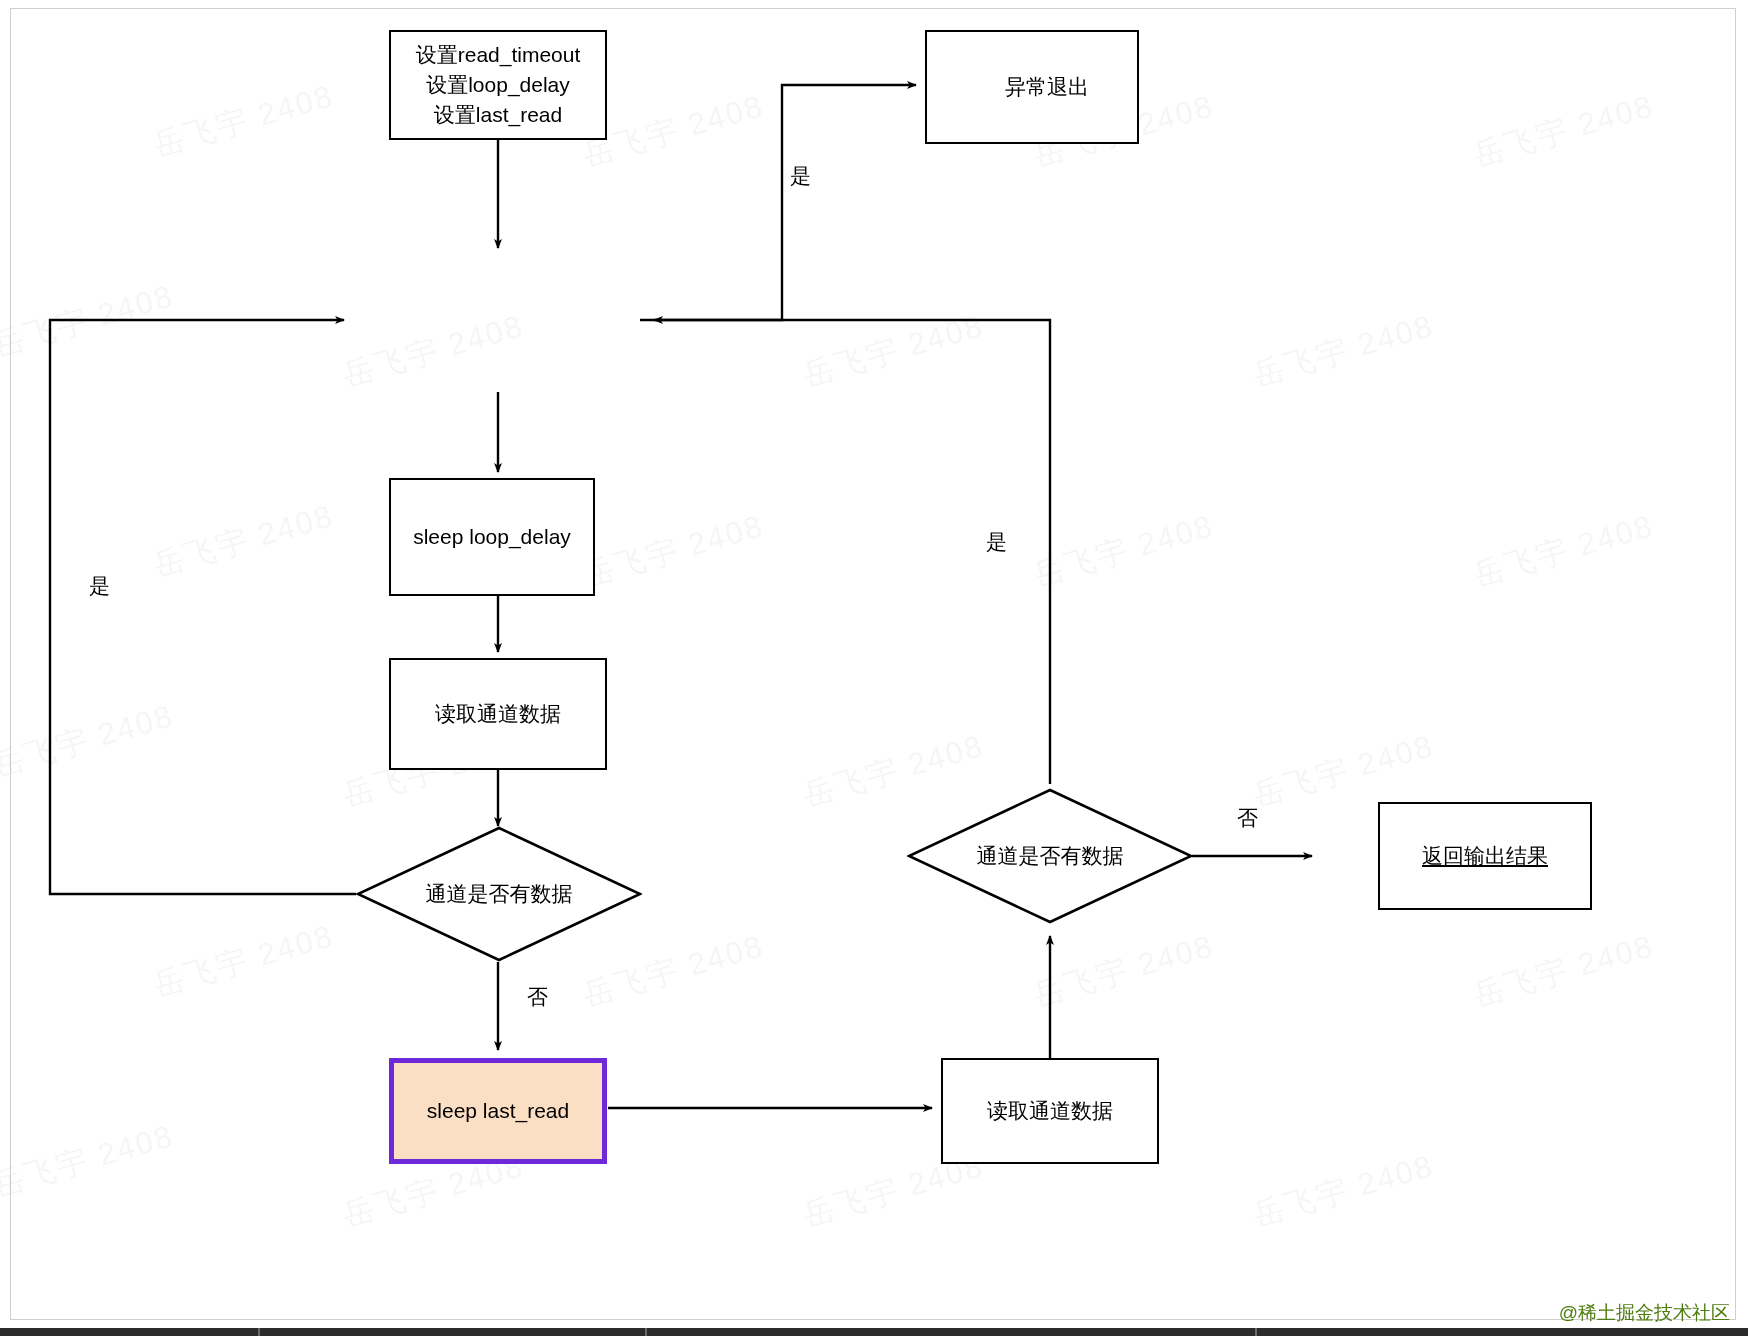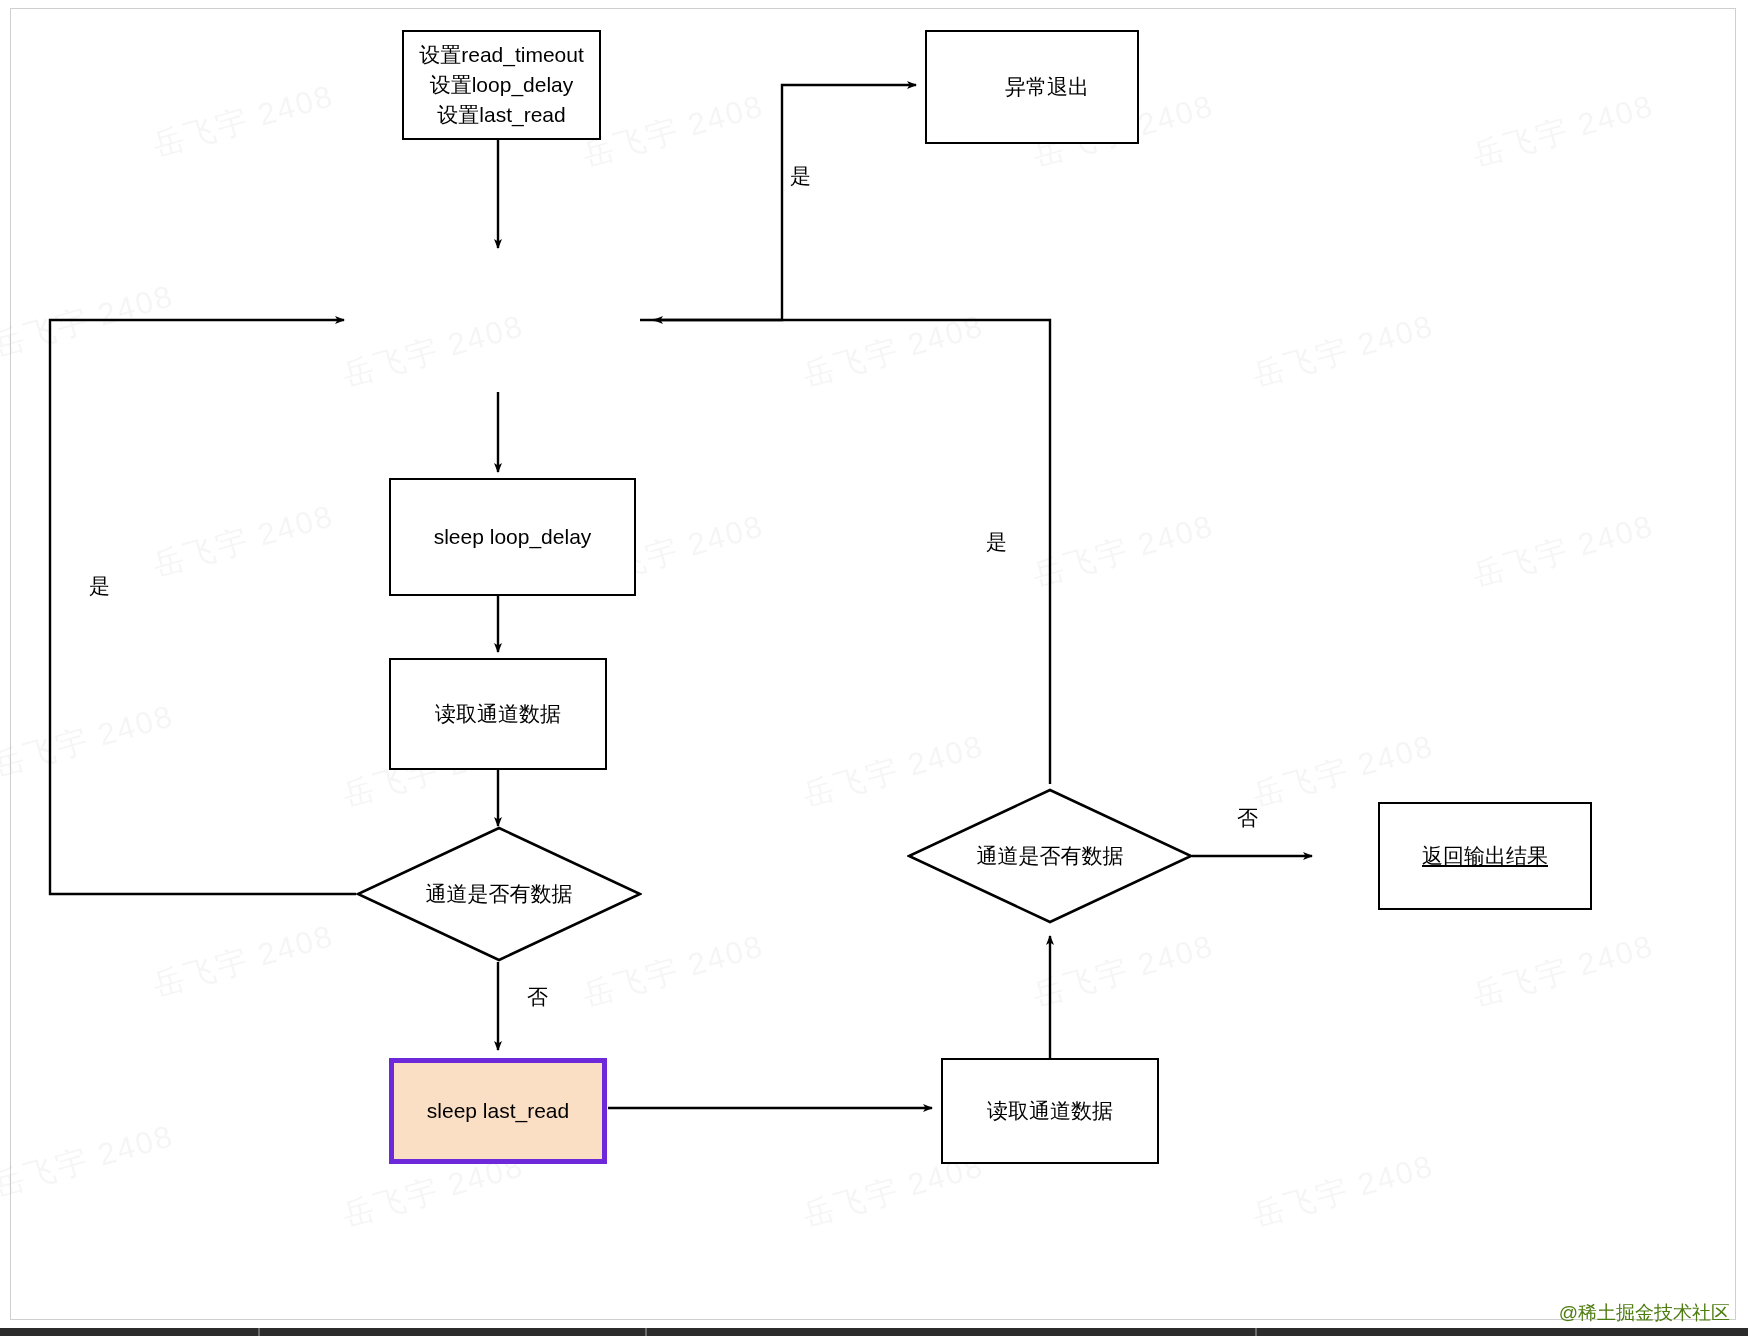--- a/index.html
+++ b/index.html
@@ -170,32 +170,32 @@
       <path d="M1050,1058 L1050,936"></path>
 
       <path d="M1192,856 L1312,856"></path>
 
       <path d="M1050,784 L1050,320 L654,320"></path>
     </g>
   </svg>
 
   <div class="diagram-layer" style="z-index:4; pointer-events:none;">
 
-    <div class="node rect" style="left:402px; top:30px; width:199px; height:110px; pointer-events:auto; flex-direction:column;">
+    <div class="node rect" style="left:389px; top:30px; width:218px; height:110px; pointer-events:auto; flex-direction:column;">
       <div>设置read_timeout</div>
       <div>设置loop_delay</div>
       <div>设置last_read</div>
     </div>
 
     <div class="node rect" style="left:925px; top:30px; width:214px; height:114px; pointer-events:auto;padding-left:30px;">
       <span>异常退出</span>
     </div>
 
 
-    <div class="node rect" style="left:389px; top:478px; width:247px; height:118px; pointer-events:auto;">
+    <div class="node rect" style="left:389px; top:478px; width:206px; height:118px; pointer-events:auto;">
       <span>sleep loop_delay</span>
     </div>
 
     <div class="node rect" style="left:389px; top:658px; width:218px; height:112px; pointer-events:auto;">
       <span>读取通道数据</span>
     </div>
 
     <div class="node diamond" style="left:356px; top:826px; width:286px; height:136px; pointer-events:auto;">
       <svg class="diamond-shape" viewBox="0 0 286 136" preserveAspectRatio="none">
         <polygon points="143,2 284,68 143,134 2,68" fill="#ffffff" stroke="#000000" stroke-width="2.6" vector-effect="non-scaling-stroke"></polygon>

